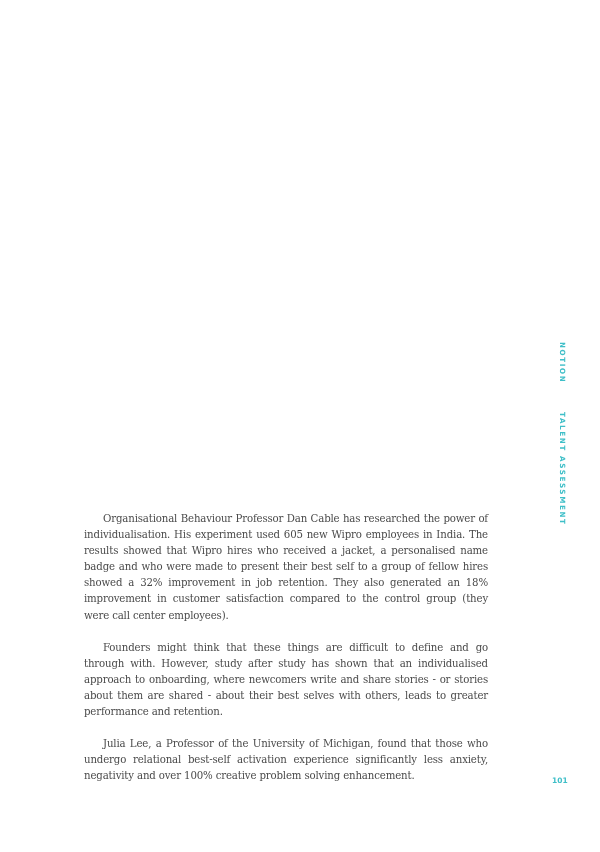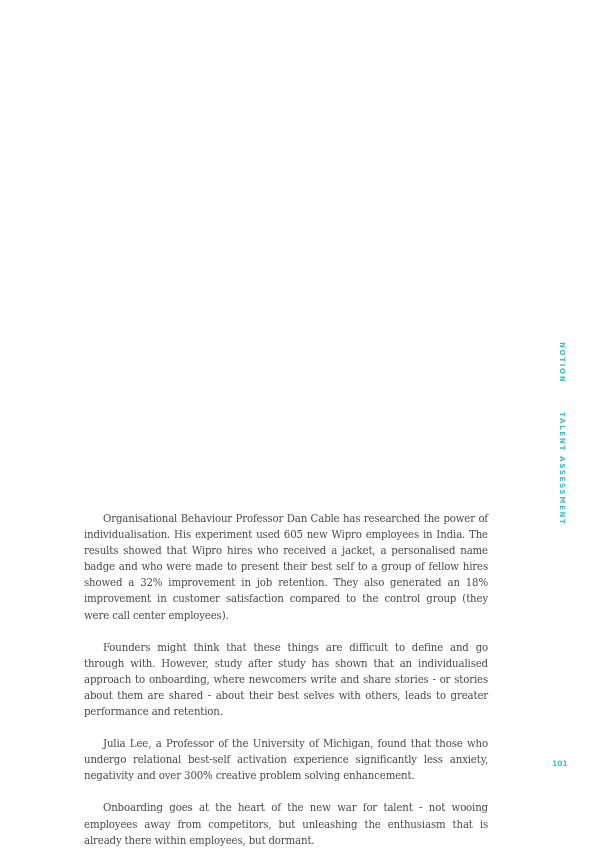--- a/index.html
+++ b/index.html
@@ -50,37 +50,36 @@
       left: 558px;
       top: 342px;
     }
     .side-talent {
       left: 558px;
       top: 412px;
     }
     .page-number {
       position: absolute;
       left: 552px;
-      top: 759px;
+      top: 776px;
       color: #3fbfc8;
       font-family: "DejaVu Sans", sans-serif;
       font-size: 7.5px;
       font-weight: bold;
     }
   </style>
 </head>
 <body>
 
 <div class="page">
 
   <div class="body-text">
     <p>Organisational Behaviour Professor Dan Cable has researched the power of individualisation. His experiment used 605 new Wipro employees in India. The results showed that Wipro hires who received a jacket, a personalised name badge and who were made to present their best self to a group of fellow hires showed a 32% improvement in job retention. They also generated an 18% improvement in customer satisfaction compared to the control group (they were call center employees).</p>
     <p>Founders might think that these things are difficult to define and go through with. However, study after study has shown that an individualised approach to onboarding, where newcomers write and share stories - or stories about them are shared - about their best selves with others, leads to greater performance and retention.</p>
-    <p>Julia Lee, a Professor of the University of Michigan, found that those who undergo relational best-self activation experience significantly less anxiety, negativity and over 300% creative problem solving enhancement.</p>
-    <p>Onboarding goes at the heart of the new war for talent - not wooing employees away from competitors, but unleashing the enthusiasm that is already there within employees, but dormant.</p>
+    <p>Julia Lee, a Professor of the University of Michigan, found that those who undergo relational best-self activation experience significantly less anxiety, negativity and over 100% creative problem solving enhancement.</p>
   </div>
 
   <div class="side-label side-notion">NOTION</div>
   <div class="side-label side-talent">TALENT ASSESSMENT</div>
 
   <div class="page-number">101</div>
 
 </div>
 
 </body></html>

